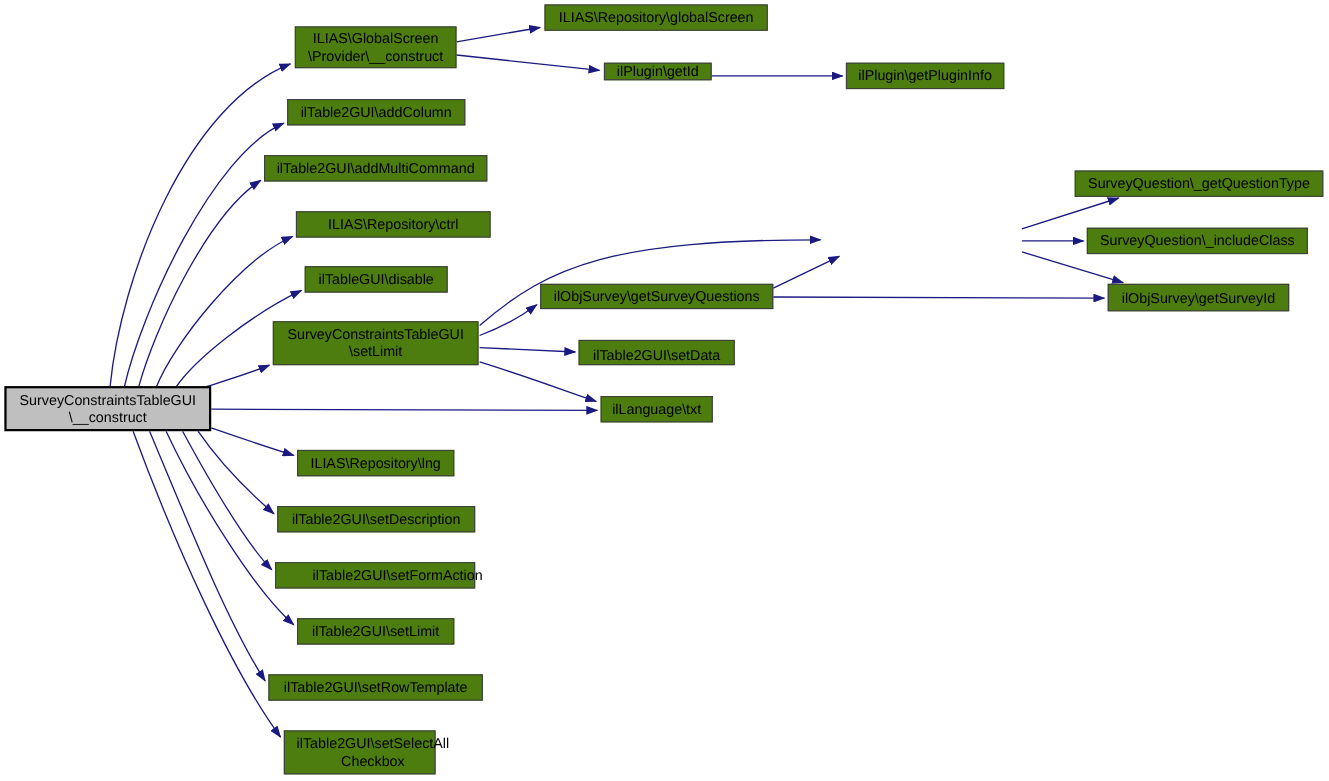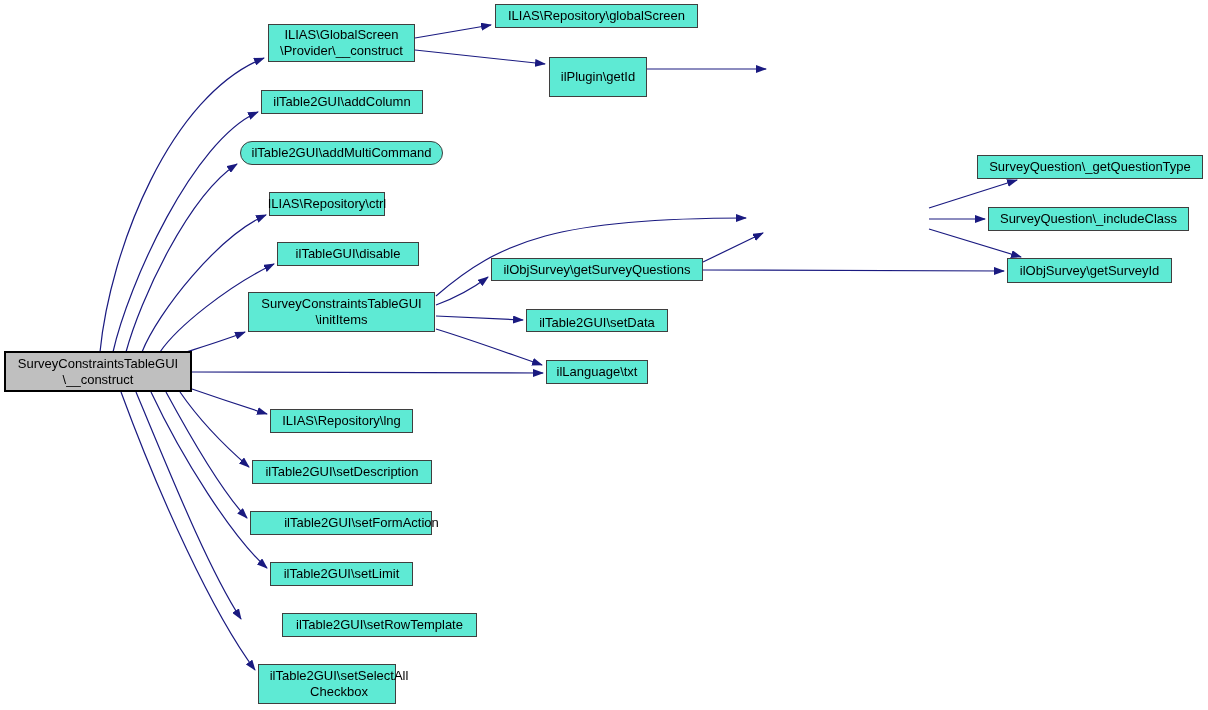--- a/index.html
+++ b/index.html
@@ -17,21 +17,21 @@
   }
   #edges {
     position: absolute;
     left: 0;
     top: 0;
     z-index: 1;
   }
   .node {
     position: absolute;
     box-sizing: border-box;
-    background: #5eead4;
+    background: #4d7c0f;
     border: 1px solid #3f3f3f;
     color: #000000;
     font-size: 13px;
     line-height: 16px;
     display: flex;
     flex-direction: column;
     align-items: center;
     justify-content: center;
     text-align: center;
     white-space: nowrap;
@@ -93,44 +93,47 @@
 
   <div class="node" style="left:268px; top:24px; width:147px; height:38px;">
     <span>ILIAS\GlobalScreen</span>
     <span>\Provider\__construct</span>
   </div>
 
   <div class="node" style="left:495px; top:4px; width:203px; height:24px;">
     <span>ILIAS\Repository\globalScreen</span>
   </div>
 
-  <div class="node" style="left:549px; top:57px; width:98px; height:40px;">
+  <div class="node" style="left:549px; top:57px; width:98px; height:16px;">
     <span>ilPlugin\getId</span>
   </div>
 
+  <div class="node" style="left:769px; top:57px; width:144px; height:24px;">
+    <span>ilPlugin\getPluginInfo</span>
+  </div>
 
   <div class="node" style="left:261px; top:90px; width:162px; height:24px;">
     <span>ilTable2GUI\addColumn</span>
   </div>
 
-  <div class="node" style="left:240px; top:141px; width:203px; height:24px;border-radius:12px;">
+  <div class="node" style="left:240px; top:141px; width:203px; height:24px;">
     <span>ilTable2GUI\addMultiCommand</span>
   </div>
 
-  <div class="node" style="left:269px; top:192px; width:116px; height:24px;">
+  <div class="node" style="left:269px; top:192px; width:177px; height:24px;">
     <span>ILIAS\Repository\ctrl</span>
   </div>
 
-  <div class="node" style="left:277px; top:242px; width:142px; height:24px;">
+  <div class="node" style="left:277px; top:242px; width:130px; height:24px;">
     <span>ilTableGUI\disable</span>
   </div>
 
   <div class="node" style="left:248px; top:292px; width:187px; height:40px;">
     <span>SurveyConstraintsTableGUI</span>
-    <span>\initItems</span>
+    <span>\setLimit</span>
   </div>
 
   <div class="node" style="left:491px; top:258px; width:212px; height:23px;">
     <span>ilObjSurvey\getSurveyQuestions</span>
   </div>
 
   <div class="node" style="left:526px; top:309px; width:142px; height:23px;justify-content:flex-end;">
     <span>ilTable2GUI\setData</span>
   </div>
 
@@ -160,21 +163,21 @@
   </div>
 
   <div class="node" style="left:250px; top:511px; width:182px; height:24px;padding-left:41px;">
     <span>ilTable2GUI\setFormAction</span>
   </div>
 
   <div class="node" style="left:270px; top:562px; width:143px; height:24px;">
     <span>ilTable2GUI\setLimit</span>
   </div>
 
-  <div class="node" style="left:244px; top:613px; width:195px; height:24px;margin-left:38px;">
+  <div class="node" style="left:244px; top:613px; width:195px; height:24px;">
     <span>ilTable2GUI\setRowTemplate</span>
   </div>
 
   <div class="node" style="left:258px; top:664px; width:138px; height:40px;padding-left:24px;">
     <span>ilTable2GUI\setSelectAll</span>
     <span>Checkbox</span>
   </div>
 
 </div>
 

